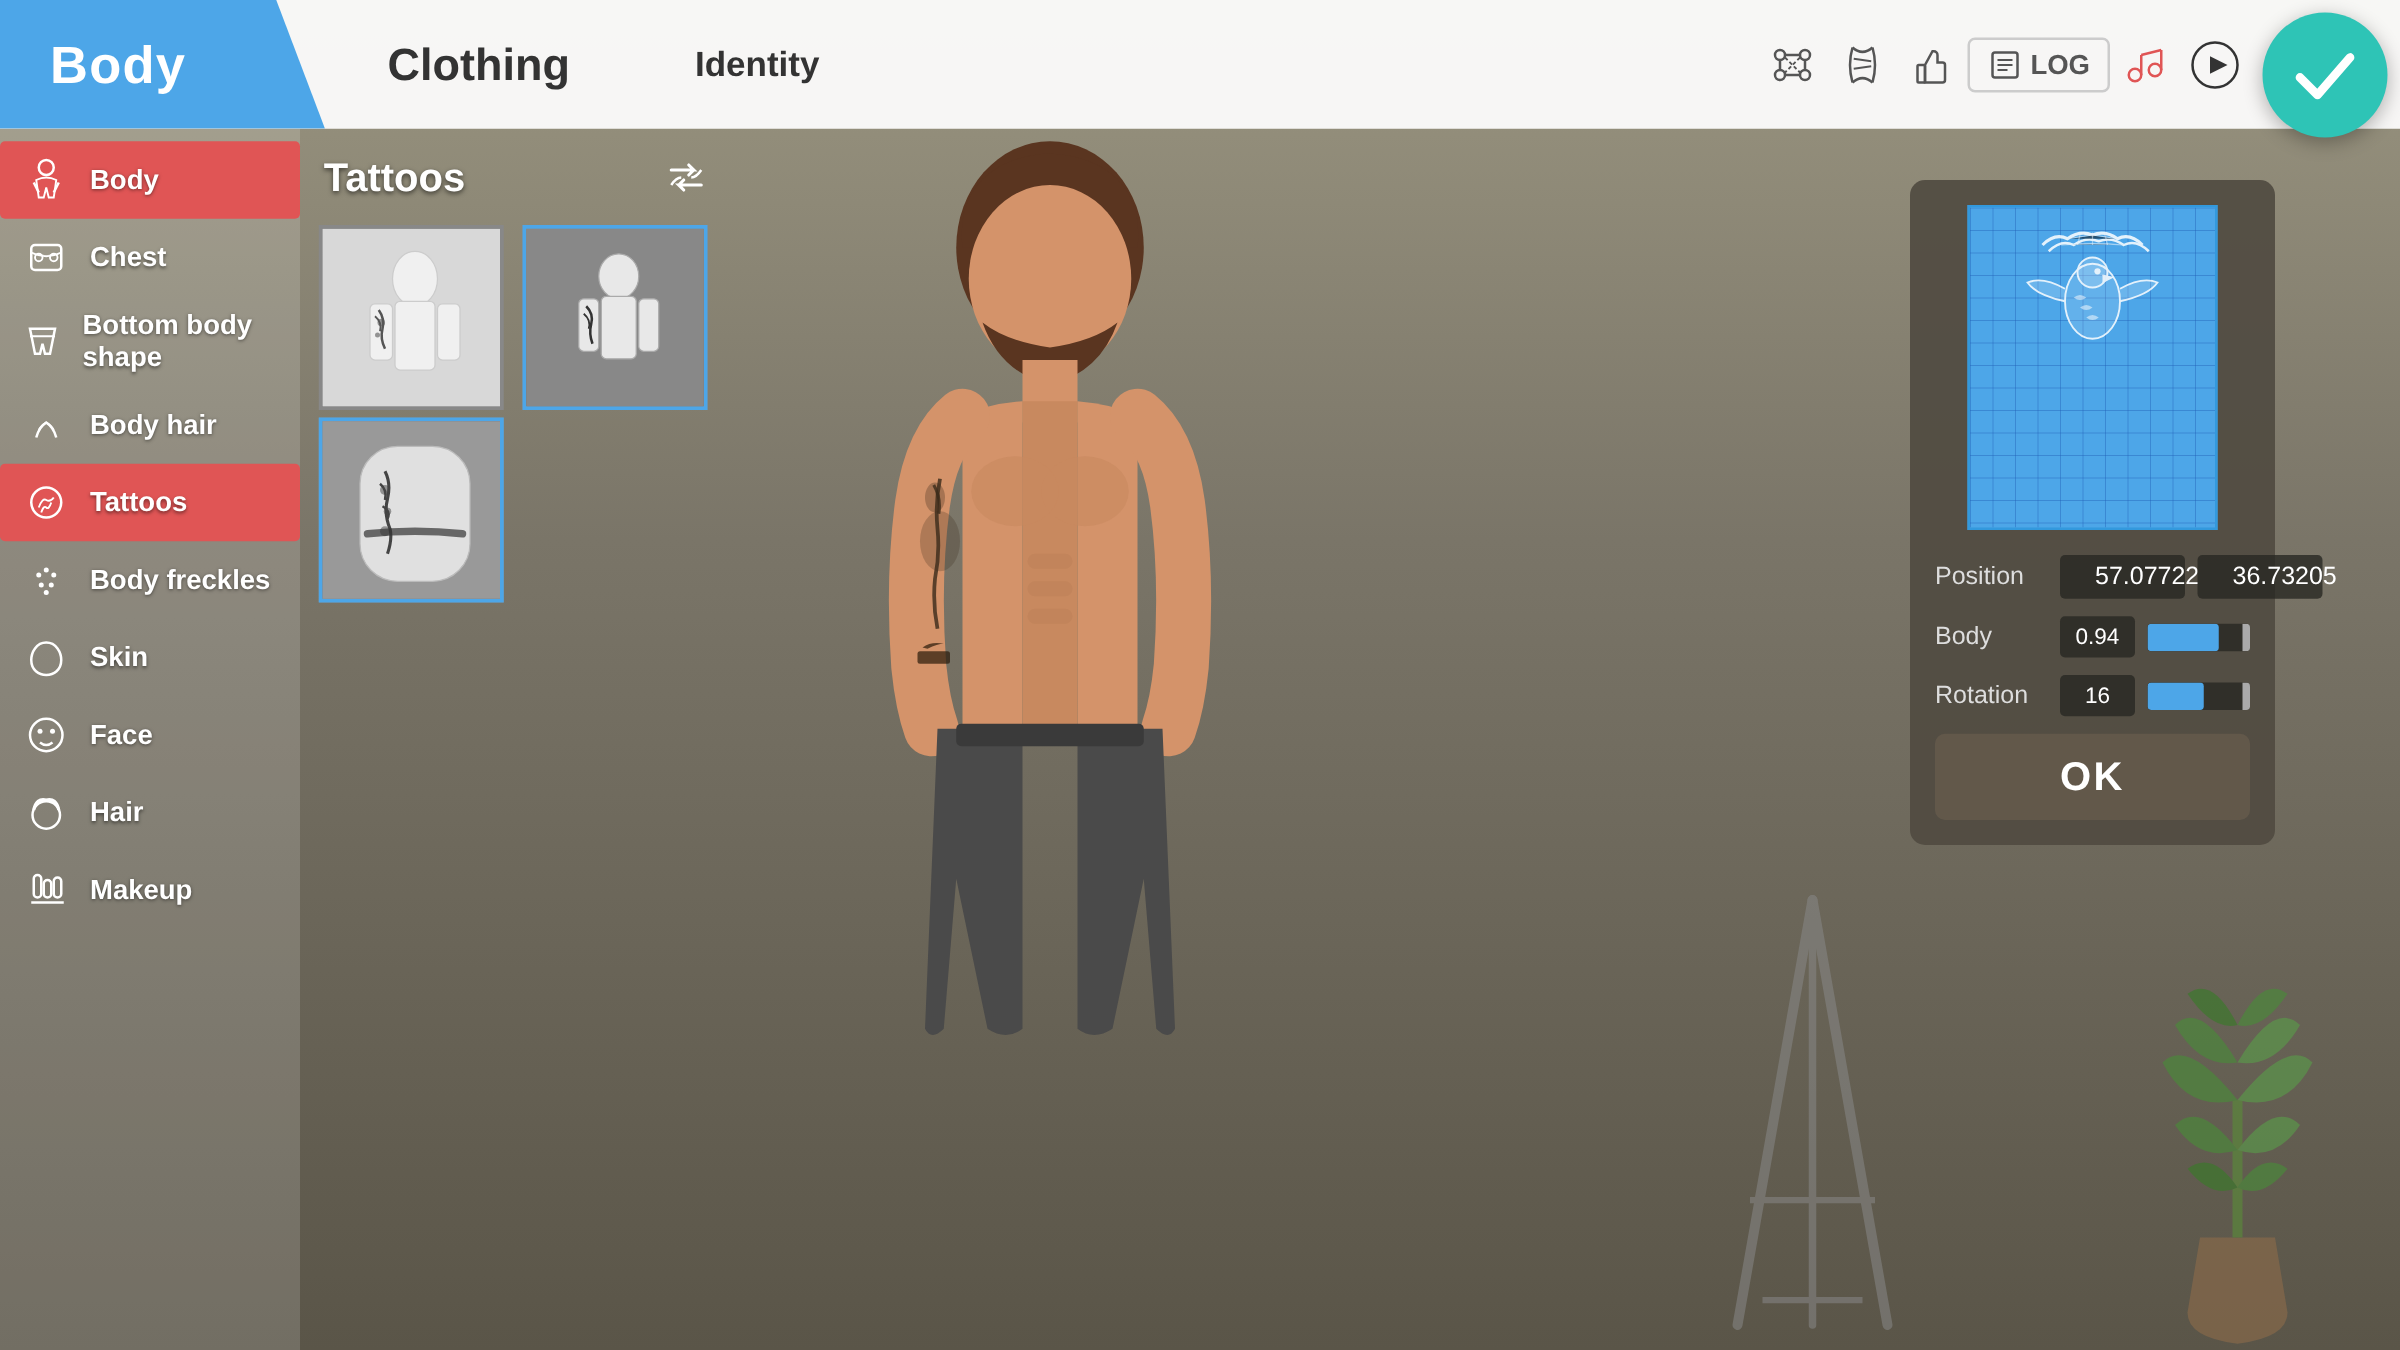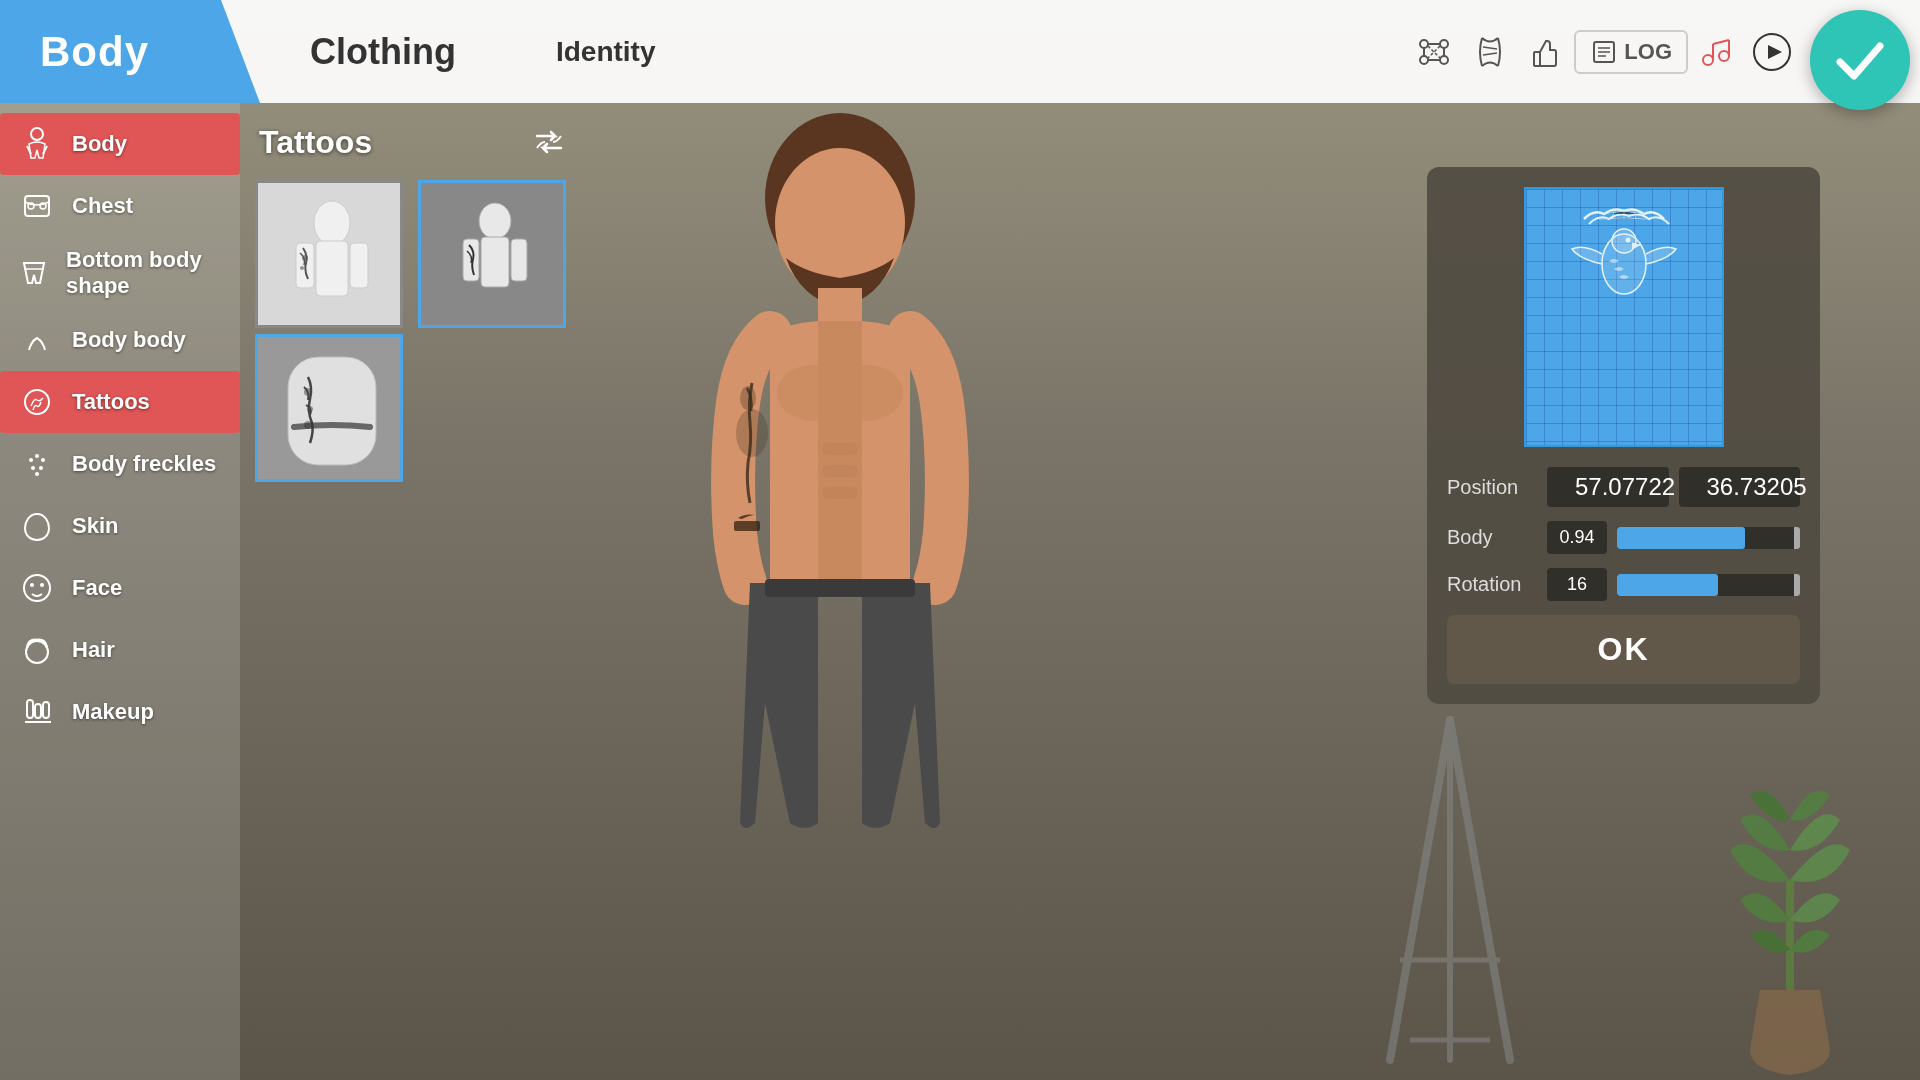--- a/index.html
+++ b/index.html
@@ -228,23 +228,23 @@
     .tattoo-thumb-1 {
       background: linear-gradient(135deg, #e8e8e8 0%, #c8c8c8 100%);
     }
     .tattoo-thumb-2 {
       background: linear-gradient(135deg, #888 0%, #666 100%);
     }
 
     
     .tattoo-editor {
       position: absolute;
-      top: 167px;
+      top: 144px;
       right: 100px;
-      width: 393px;
+      width: 292px;
       background: rgba(80, 75, 65, 0.92);
       border-radius: 12px;
       padding: 20px;
       z-index: 100;
     }
 
     .tattoo-preview {
       width: 200px;
       height: 260px;
       margin: 0 auto 20px;
@@ -282,21 +282,21 @@
 
     .editor-label {
       color: #ddd;
       font-size: 20px;
       min-width: 90px;
     }
 
     .editor-value {
       background: rgba(40,40,35,0.8);
       color: white;
-      font-size: 24px;
+      font-size: 20px;
       padding: 6px 28px;
       border-radius: 4px;
       min-width: 100px;
       text-align: center;
     }
 
     .editor-value-small {
       background: rgba(40,40,35,0.8);
       color: white;
       font-size: 18px;
@@ -489,21 +489,21 @@
   </div>
 
   <div class="sidebar-item">
     <div class="sidebar-icon">
       <svg width="36" height="36" viewBox="0 0 36 36" fill="none">
         <path d="M10 28 Q12 20 18 16 Q24 20 26 28" stroke="white" stroke-width="2" fill="none"></path>
         <path d="M12 22 Q14 18 18 16" stroke="white" stroke-width="1.5"></path>
         <path d="M24 22 Q22 18 18 16" stroke="white" stroke-width="1.5"></path>
       </svg>
     </div>
-    <span>Body body</span>
+    <span>Body hair</span>
   </div>
 
   <div class="sidebar-item active-tattoos">
     <div class="sidebar-icon">
       <svg width="36" height="36" viewBox="0 0 36 36" fill="none">
         <circle cx="18" cy="18" r="12" stroke="white" stroke-width="2"></circle>
         <path d="M12 22 Q15 14 18 16 Q21 18 24 14" stroke="white" stroke-width="1.5" fill="none"></path>
         <path d="M14 26 Q16 20 18 22 Q20 24 22 18" stroke="white" stroke-width="1.5" fill="none"></path>
       </svg>
     </div>

